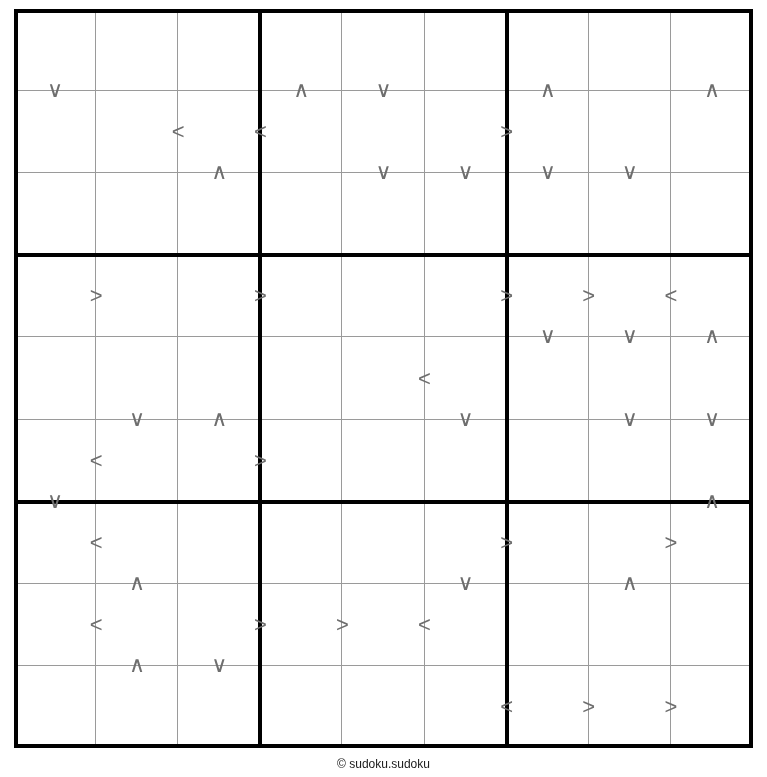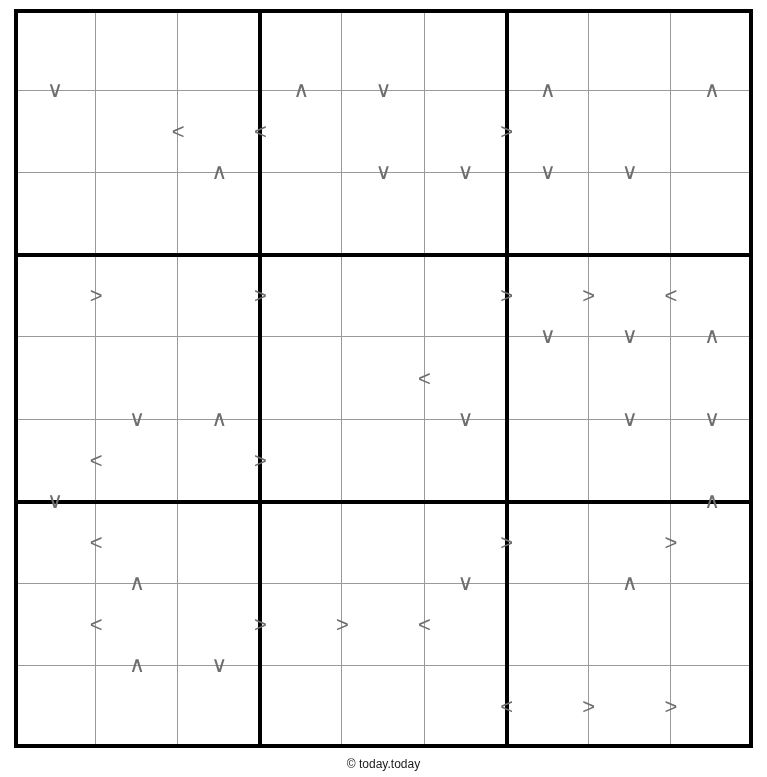--- a/index.html
+++ b/index.html
@@ -228,13 +228,13 @@
       <div class="sign dn" style="left: 30.0556px; top: 480.667px;">∨</div>
       <div class="sign up" style="left: 686.944px; top: 480.667px;">∧</div>
       <div class="sign up" style="left: 112.167px; top: 562.778px;">∧</div>
       <div class="sign dn" style="left: 440.611px; top: 562.778px;">∨</div>
       <div class="sign up" style="left: 604.833px; top: 562.778px;">∧</div>
       <div class="sign up" style="left: 112.167px; top: 644.889px;">∧</div>
       <div class="sign dn" style="left: 194.278px; top: 644.889px;">∨</div>
     </div>
 </div>
 
-<div id="footer">© today.today</div>
+<div id="footer">© sudoku.sudoku</div>
 
 </body></html>

